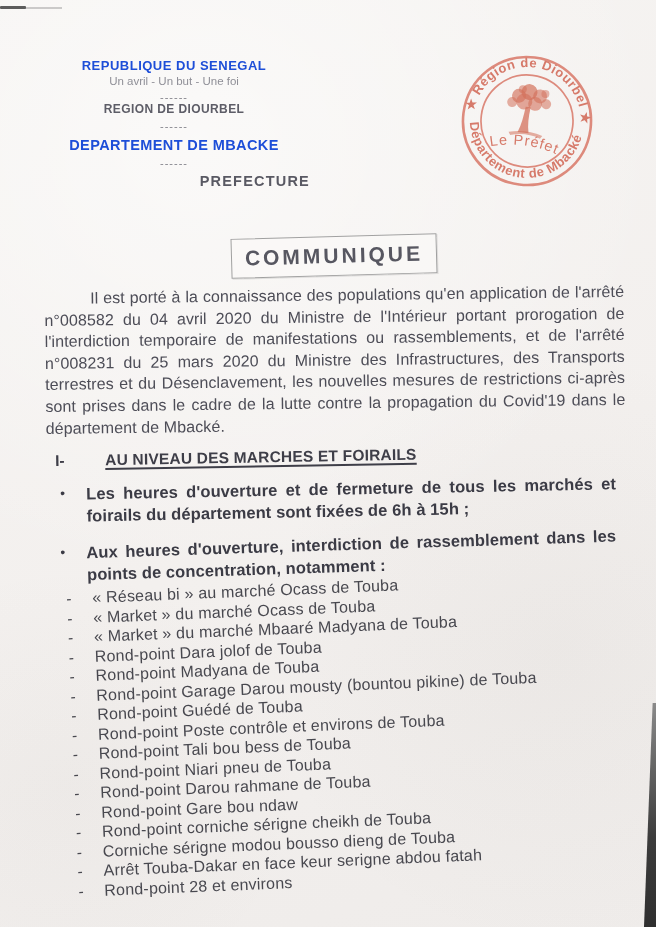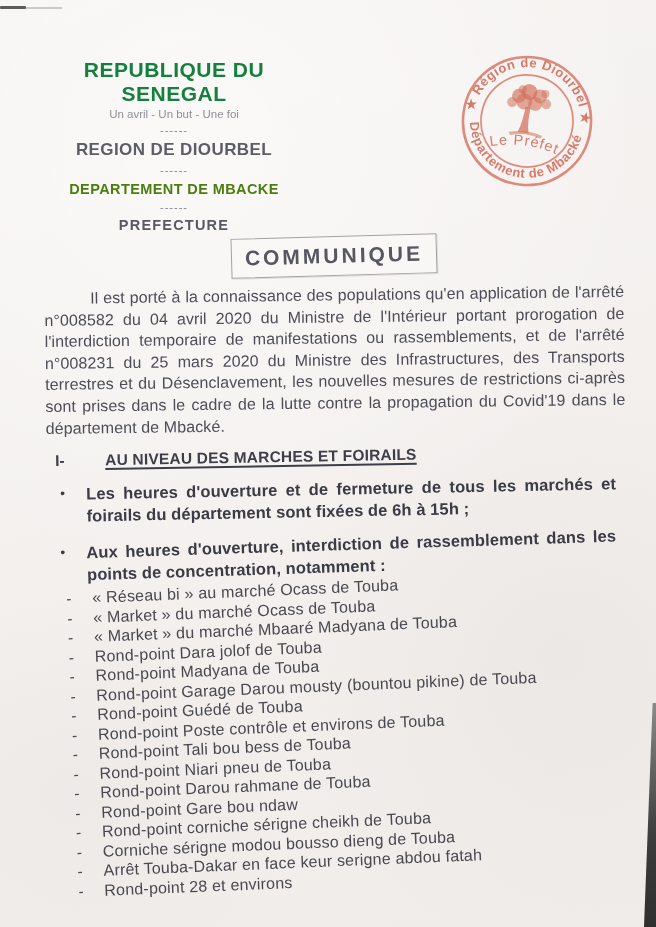--- a/index.html
+++ b/index.html
@@ -16,26 +16,26 @@
 
   
   .mark-topleft{left:0;top:6px;width:26px;height:3px;background:#5c5c5c;border-radius:1px;}
   .mark-topleft-tail{left:24px;top:7px;width:38px;height:2px;background:rgba(95,95,95,.3);}
   .edge-right{right:0;top:703px;width:12px;height:224px;
     background:linear-gradient(to bottom,#8a8a8a,#3c3c3c 60%,#2f2f2f);
     clip-path:polygon(72% 0,100% 0,100% 100%,0 100%);}
 
   
   .letterhead{left:38px;top:58px;width:272px;text-align:center;}
-  .lh-country{font-size:21px;font-weight:700;letter-spacing:.5px;color:#15803d;}
+  .lh-country{font-size:13px;font-weight:700;letter-spacing:.5px;color:#1d4ed8;}
   .lh-motto{font-size:11.5px;color:#8f8f97;margin-top:2px;}
   .lh-sep{font-size:11px;letter-spacing:1px;color:#83838b;margin-top:5px;line-height:10px;}
-  .lh-region{font-size:17px;font-weight:700;color:#5d5d67;margin-top:5px;letter-spacing:.4px;}
-  .lh-department{font-size:14.5px;font-weight:700;color:#4d7c0f;margin-top:6px;letter-spacing:.4px;}
-  .lh-office{font-size:14.5px;font-weight:700;color:#595963;margin-top:5px;letter-spacing:1.2px;}
+  .lh-region{font-size:12px;font-weight:700;color:#5d5d67;letter-spacing:.4px;}
+  .lh-department{font-size:14.5px;font-weight:700;color:#1d4ed8;margin-top:6px;letter-spacing:.4px;}
+  .lh-office{font-size:14.5px;font-weight:700;color:#595963;margin-top:5px;letter-spacing:1.2px;text-align:right;}
 
   
   .stamp{left:456px;top:50px;width:142px;height:142px;opacity:.92;}
 
   
   .title-box{left:231px;top:236px;width:204px;height:38px;border:1.5px solid #a0a0a0;
     background:rgba(250,249,247,.65);transform:rotate(-1.6deg);
     display:flex;align-items:center;justify-content:center;
     box-shadow:1px 1px 0 rgba(150,150,150,.25);}
   .title-box span{font-size:21px;font-weight:700;letter-spacing:3px;color:#575761;}

